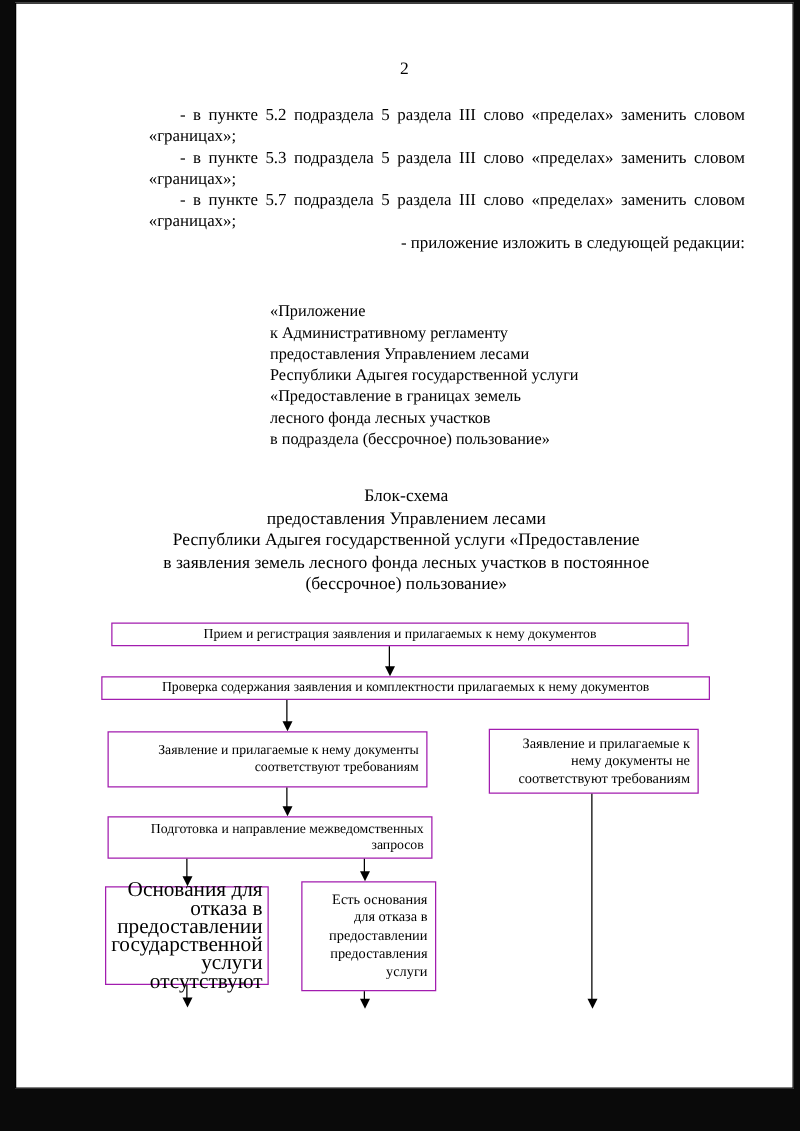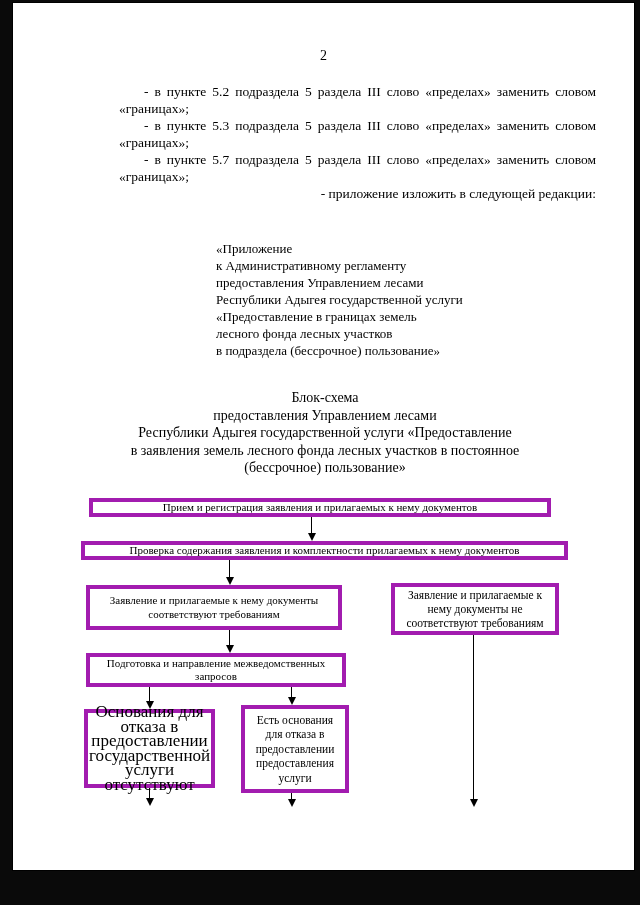--- a/index.html
+++ b/index.html
@@ -71,26 +71,26 @@
   .flowchart {
     position: absolute;
     left: 0;
     top: 0;
     width: 100%;
     height: 100%;
     pointer-events: none;
   }
   .fbox {
     position: absolute;
-    border: 4px solid #a21caf;
+    border: 1px solid #a21caf;
     box-sizing: border-box;
     display: flex;
     align-items: center;
     justify-content: center;
-    text-align: center;
+    text-align: right;
     font-size: 11px;
     line-height: 13.5px;
     padding: 1px 6px;
     background: #fff;
   }
   .box1 { left: 76px;  top: 495px; width: 462px; height: 19px; }
   .box2 { left: 68px;  top: 538px; width: 487px; height: 19px; }
   .box3 { left: 73px;  top: 582px; width: 256px; height: 45px; }
   .box4 { left: 378px; top: 580px; width: 168px; height: 52px; font-size: 11.5px; line-height: 14px; }
   .box5 { left: 73px;  top: 650px; width: 260px; height: 34px; }

